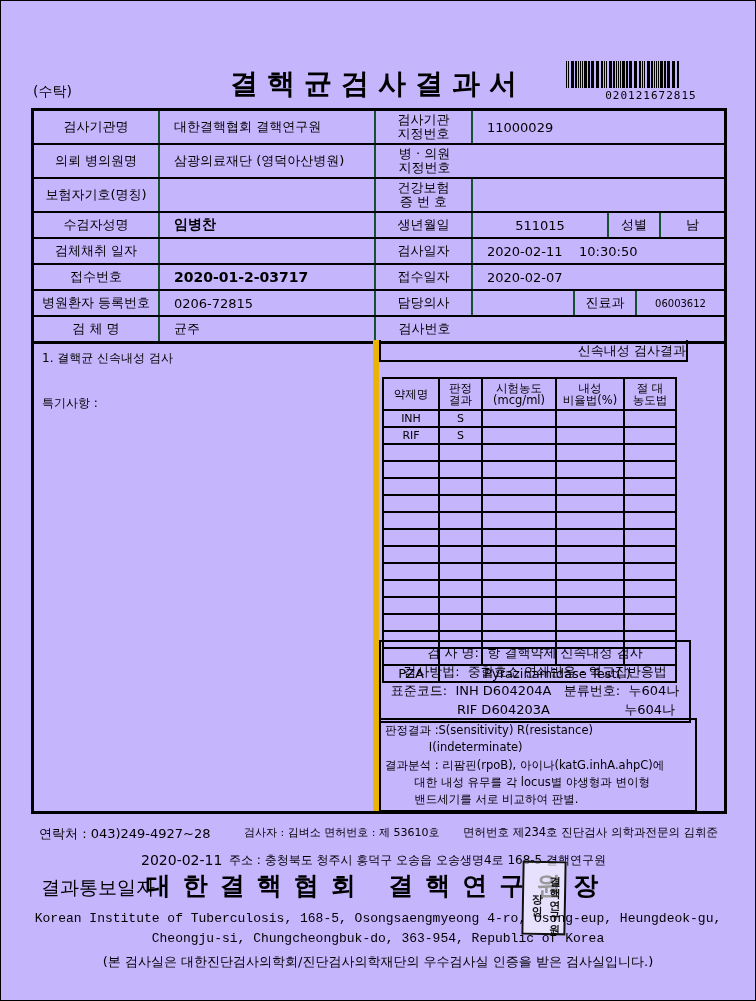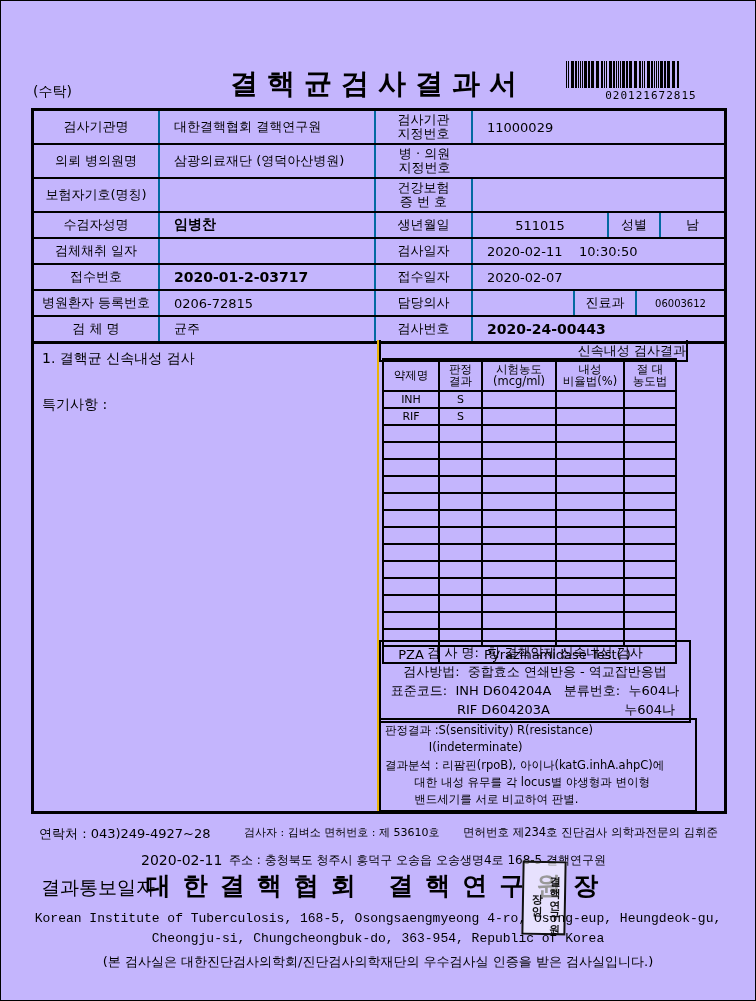--- a/index.html
+++ b/index.html
@@ -25,40 +25,40 @@
   
   .info-table { position:absolute; left:30px; top:107px; width:696px;
                 border:3px solid #000; box-sizing:border-box; font-size:13px; }
   .info-row   { display:grid; border-bottom:2px solid #000; align-items:center; }
   .info-row:last-child { border-bottom:none; }
   .row-tall { height:32px; }
   .row-std  { height:24px; }
   .cols-4a { grid-template-columns:126px 216px 97px auto; }
   .cols-6a { grid-template-columns:126px 216px 97px 136px 52px auto; }
   .cols-6b { grid-template-columns:126px 216px 97px 102px 62px auto; }
-  .info-cell { border-right:2px solid #0369a1; height:100%; display:flex; align-items:center;
+  .info-cell { border-right:2px solid #14532d; height:100%; display:flex; align-items:center;
                box-sizing:border-box; overflow:hidden; }
   .info-cell:last-child { border-right:none; }
   .lab  { justify-content:center; text-align:center; line-height:1.1; }
   .val  { padding-left:14px; }
   .val-c{ justify-content:center; }
   .b    { font-weight:bold; font-size:14px; }
   .small-num { font-size:10px; justify-content:center; }
 
   
   .lower-box { position:absolute; left:30px; top:339px; width:696px; height:474px;
                border:3px solid #000; border-top:none; box-sizing:border-box;
                display:grid; grid-template-columns:345px auto; }
-  .left-cell { border-right:2px solid #eab308; padding:10px 8px; box-sizing:border-box; font-size:14px; }
+  .left-cell { border-right:6px solid #eab308; padding:10px 8px; box-sizing:border-box; font-size:12px; }
   .left-title { margin-bottom:28px; }
   .right-cell { position:relative; }
   .rapid-head { position:absolute; left:0; top:0; width:309px; height:22px;
                 border:2px solid #000; border-top:none; box-sizing:border-box;
                 text-align:right; font-size:13px; line-height:22px; }
-  table.rapid { position:absolute; left:3px; top:18px; border-collapse:collapse;
+  table.rapid { position:absolute; left:3px; top:37px; border-collapse:collapse;
                 font-size:11px; table-layout:fixed; }
   table.rapid th, table.rapid td { border:2px solid #000; padding:0; text-align:center;
                 height:15px; line-height:1.05; overflow:hidden; }
   table.rapid th { font-weight:normal; font-size:11.5px; height:30px; }
   .rc0{width:56px;} .rc1{width:43px;} .rc2{width:74px;} .rc3{width:68px;} .rc4{width:52px;}
   td.pza-name { font-size:13px; height:18px; }
   td.pza-text { font-size:13px; height:18px; }
 
   .test-info { position:absolute; left:0px; top:300px; width:312px;
                border:2px solid #000; box-sizing:border-box; padding:2px 4px;
@@ -184,21 +184,20 @@
       <div class="info-cell val">0206-72815</div>
       <div class="info-cell lab">담당의사</div>
       <div class="info-cell val"></div>
       <div class="info-cell lab">진료과</div>
       <div class="info-cell small-num">06003612</div>
     </div>
     <div class="info-row row-std cols-4a">
       <div class="info-cell lab">검 체 명</div>
       <div class="info-cell val">균주</div>
       <div class="info-cell lab">검사번호</div>
-      <div class="info-cell val b">2020-24-00443</div>
     </div>
   </div>
 
   <div class="lower-box">
     <div class="left-cell">
       <div class="left-title">1. 결핵균 신속내성 검사</div>
       <div>특기사항 :</div>
     </div>
     <div class="right-cell">
       <div class="rapid-head">신속내성 검사결과</div>

